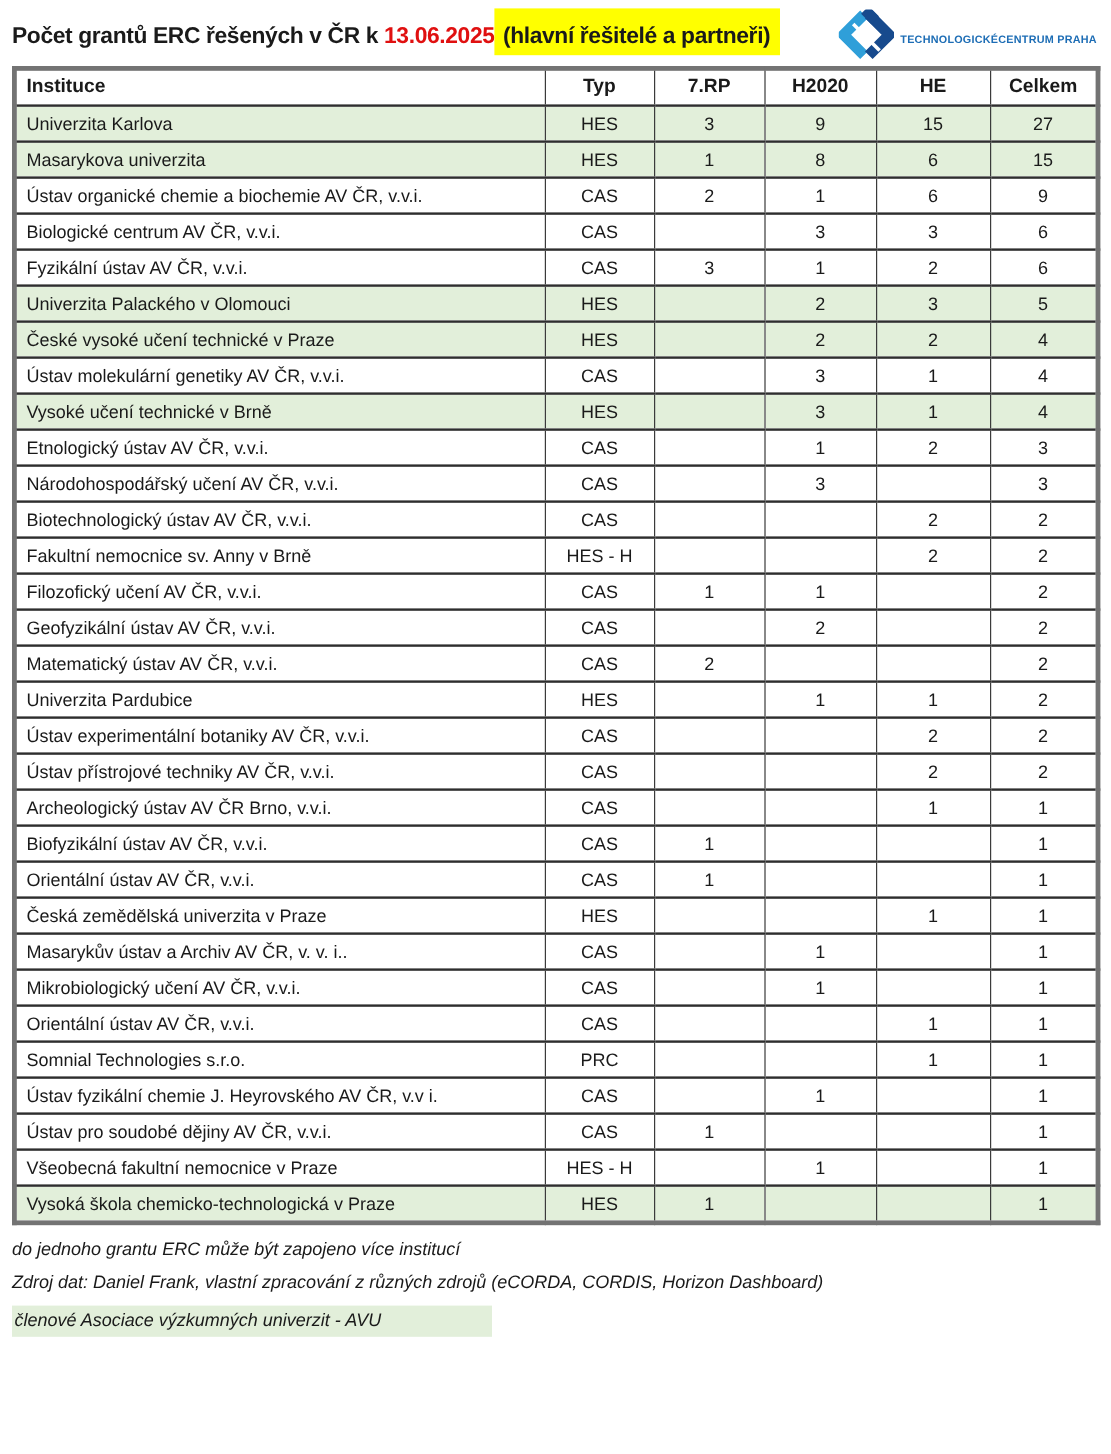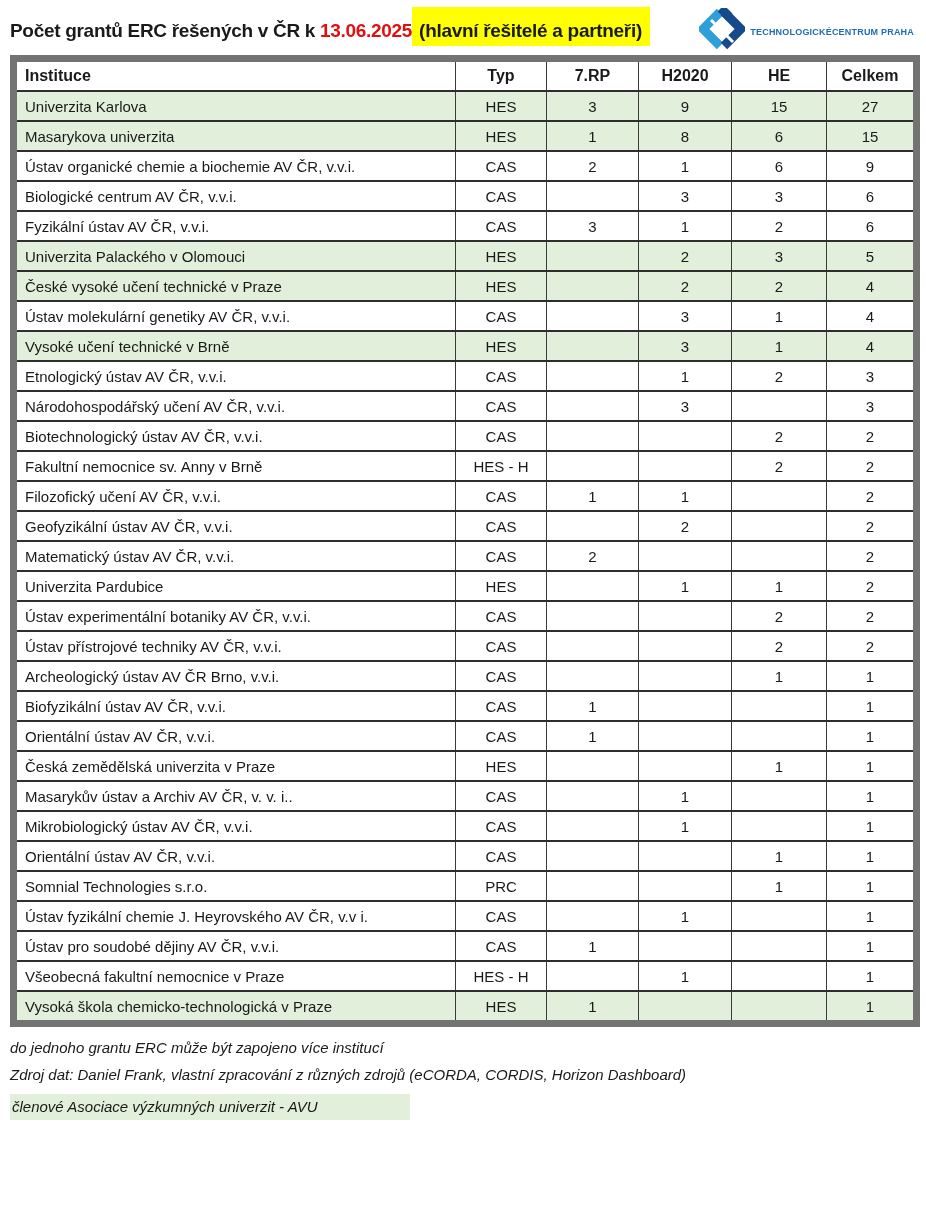--- a/index.html
+++ b/index.html
@@ -54,21 +54,21 @@
     line-height: 1.3;
     letter-spacing: 0.2px;
     white-space: nowrap;
   }
   
   table.grants {
     border-collapse: collapse;
     table-layout: fixed;
     width: 903px;
     margin: 7px 0 0 10px;
-    border: 7px solid #737373;
+    border: 4px solid #737373;
   }
   table.grants th, table.grants td {
     border-left: 1px solid #3b3b3b;
     border-right: 1px solid #3b3b3b;
     border-top: 2px solid #2e2e2e;
     border-bottom: 2px solid #2e2e2e;
     height: 28px;
     padding: 0 8px;
     font-size: 15px;
     text-align: center;
@@ -330,21 +330,21 @@
         </tr>
         <tr>
           <td class="left">Masarykův ústav a Archiv AV ČR, v. v. i..</td>
           <td>CAS</td>
           <td></td>
           <td>1</td>
           <td></td>
           <td>1</td>
         </tr>
         <tr>
-          <td class="left">Mikrobiologický ústav AV ČR, v.v.i.</td>
+          <td class="left">Mikrobiologický učení AV ČR, v.v.i.</td>
           <td>CAS</td>
           <td></td>
           <td>1</td>
           <td></td>
           <td>1</td>
         </tr>
         <tr>
           <td class="left">Orientální ústav AV ČR, v.v.i.</td>
           <td>CAS</td>
           <td></td>

